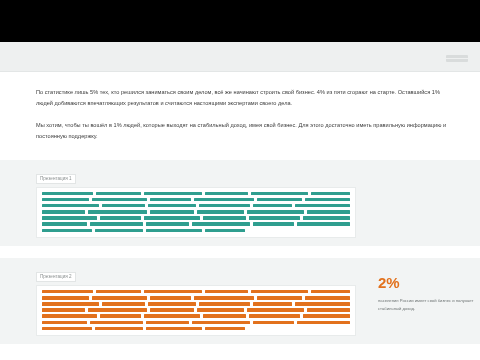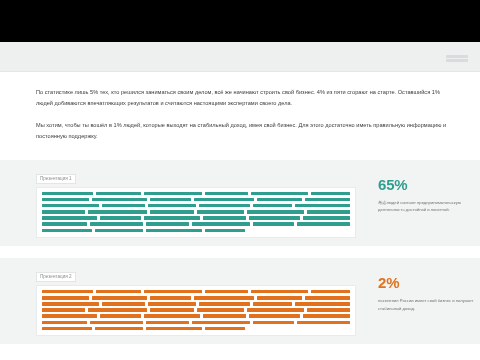--- a/index.html
+++ b/index.html
@@ -174,24 +174,20 @@
                 <div class="bar" style="width: 42px; background: rgb(47, 158, 143);"></div>
                 <div class="bar" style="width: 54px; background: rgb(47, 158, 143);"></div>
               </div>
               <div class="bar-row">
                 <div class="bar" style="width: 50px; background: rgb(47, 158, 143);"></div>
                 <div class="bar" style="width: 48px; background: rgb(47, 158, 143);"></div>
                 <div class="bar" style="width: 56px; background: rgb(47, 158, 143);"></div>
                 <div class="bar" style="width: 40px; background: rgb(47, 158, 143);"></div>
               </div>
             </div></div>
-          <div class="stat">
-            <div class="stat-value" style="color: rgb(47, 158, 143);">65%</div>
-            <div class="stat-desc">考虑людей считают предпринимательскую деятельность достойной и почетной.</div>
-          </div>
         </div>
       </div>
       <div class="block">
         <div class="block-bg"></div>
         <div class="block-inner">
           <div class="thumb-wrap"><div class="thumb-label">Презентация 2</div><div class="slide">
               <div class="bar-row">
                 <div class="bar" style="width: 52px; background: rgb(226, 113, 29);"></div>
                 <div class="bar" style="width: 46px; background: rgb(226, 113, 29);"></div>
                 <div class="bar" style="width: 60px; background: rgb(226, 113, 29);"></div>

